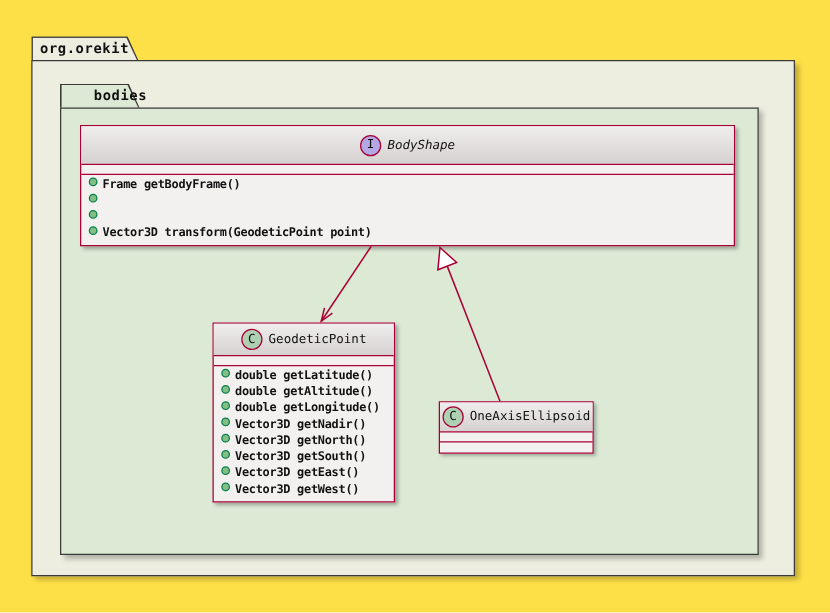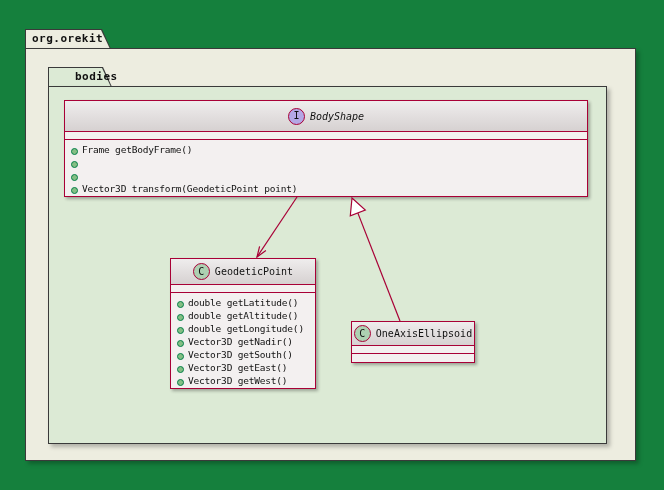--- a/index.html
+++ b/index.html
@@ -1,18 +1,18 @@
 <!DOCTYPE html>
 <html><head>
 <meta charset="utf-8">
 <style>
   * { margin:0; padding:0; box-sizing:border-box; }
   body { background:#ffffff; }
   .canvas {
-    position:relative; width:664px; height:490px; background:#15803d;
+    position:relative; width:664px; height:490px; background:#fde047;
     font-family:"DejaVu Sans Mono", monospace; color:#111;
     overflow:hidden;
   }
 
   
   .pkg-body {
     position:absolute; border:1px solid #3a3a3a;
     box-shadow:3px 3px 4px rgba(0,0,0,0.25);
   }
   .pkg-outer-body { left:25px; top:48px; width:611px; height:413px; background:#EDEDE0; }
@@ -47,22 +47,22 @@
   .stereo-circle {
     width:17px; height:17px; border-radius:50%; flex:none;
     border:1px solid #A80036; display:flex; align-items:center; justify-content:center;
     font-size:10px; line-height:1;
   }
   .interface-circle { background:#B4A7E5; }
   .class-circle { background:#ADD1B2; }
   .fields-section { border-bottom:1px solid #A80036; }
   .methods-section { padding:2px 6px 2px 6px; }
   .method-row {
-    display:flex; align-items:flex-end; gap:4px; height:13px;
-    font-size:9.5px; letter-spacing:-0.2px; white-space:nowrap;
+    display:flex; align-items:flex-start; gap:4px; height:13px;
+    font-size:9.5px; letter-spacing:-0.2px; white-space:nowrap;font-weight:bold;
   }
   .vis-dot {
     width:7px; height:7px; border-radius:50%; flex:none;
     background:#84BE84; border:1px solid #038048;
   }
 
   #class-bodyshape { left:64px; top:100px; width:524px; }
   #class-bodyshape .class-header { height:31px; }
   #class-bodyshape .fields-section { height:8px; }
 
@@ -135,20 +135,24 @@
       <div class="method-row">
         <span class="vis-dot"></span>
         <span>double getLongitude()</span>
       </div>
       <div class="method-row">
         <span class="vis-dot"></span>
         <span>Vector3D getNadir()</span>
       </div>
       <div class="method-row">
         <span class="vis-dot"></span>
+        <span>Vector3D getNorth()</span>
+      </div>
+      <div class="method-row">
+        <span class="vis-dot"></span>
         <span>Vector3D getSouth()</span>
       </div>
       <div class="method-row">
         <span class="vis-dot"></span>
         <span>Vector3D getEast()</span>
       </div>
       <div class="method-row">
         <span class="vis-dot"></span>
         <span>Vector3D getWest()</span>
       </div>

